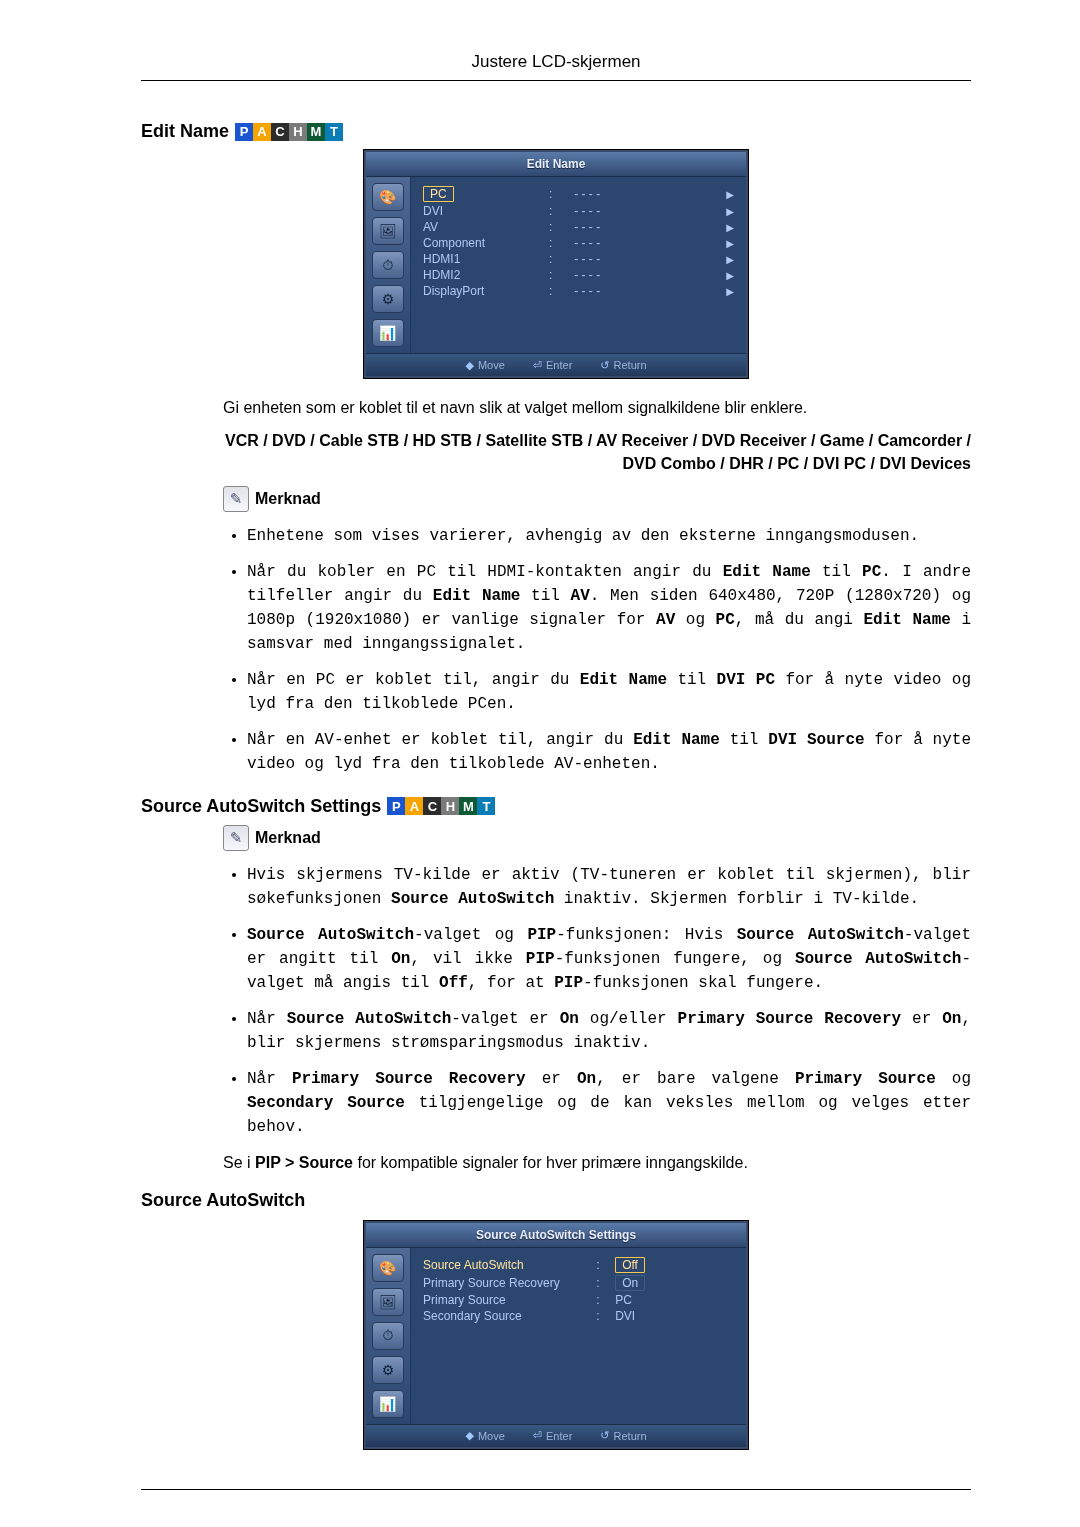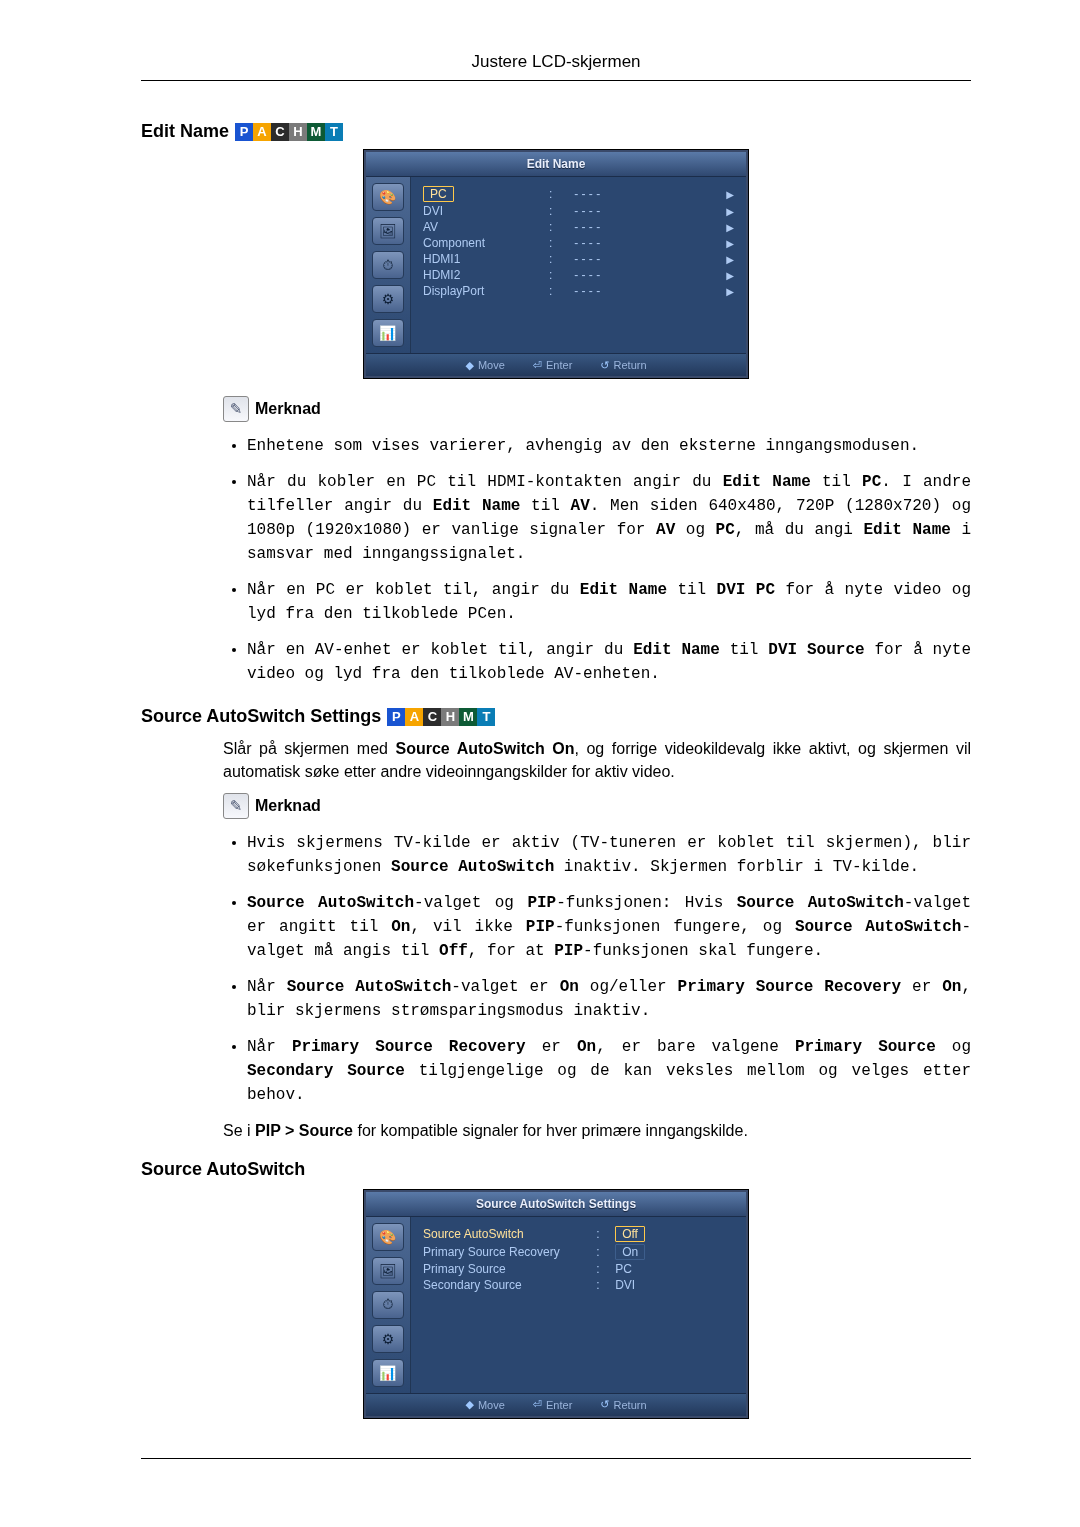--- a/index.html
+++ b/index.html
@@ -219,20 +219,22 @@
             </span>
           <span class="fitem">
               <span class="fglyph">↺</span>
               <span>Return</span>
             </span>
         </div>
       </div>
     </div>
 
     <div class="body-block">
+      <p class="para">Gi enheten som er koblet til et navn slik at valget mellom signalkildene blir enklere.</p>
+      <p class="para bold">VCR / DVD / Cable STB / HD STB / Satellite STB / AV Receiver / DVD Receiver / Game / Camcorder / DVD Combo / DHR / PC / DVI PC / DVI Devices</p>
       <div class="note-row">
         <span class="note-icon">✎</span>
         <span class="bold">Merknad</span>
       </div>
       <ul class="notes">
         <li><span>Enhetene som vises varierer, avhengig av den eksterne inngangsmodusen.</span></li>
         <li>
           <span>Når du kobler en PC til HDMI-kontakten angir du </span><span class="bold">Edit Name</span><span> til </span><span class="bold">PC</span><span>. I andre tilfeller angir du </span><span class="bold">Edit Name</span><span> til </span><span class="bold">AV</span><span>. Men siden 640x480, 720P (1280x720) og 1080p (1920x1080) er vanlige signaler for </span><span class="bold">AV</span><span> og </span><span class="bold">PC</span><span>, må du angi </span><span class="bold">Edit Name</span><span> i samsvar med inngangssignalet.</span>
         </li>
         <li>
@@ -250,23 +252,20 @@
         <span class="tag tag-P">P</span>
         <span class="tag tag-A">A</span>
         <span class="tag tag-C">C</span>
         <span class="tag tag-H">H</span>
         <span class="tag tag-M">M</span>
         <span class="tag tag-T">T</span>
       </span>
     </h3>
 
     <div class="body-block">
-      <p class="para">
-        <span>Slår på skjermen med </span><span class="bold">Source AutoSwitch On</span><span>, og forrige videokildevalg ikke aktivt, og skjermen vil automatisk søke etter andre videoinngangskilder for aktiv video.</span>
-      </p>
       <div class="note-row">
         <span class="note-icon">✎</span>
         <span class="bold">Merknad</span>
       </div>
       <ul class="notes">
         <li>
           <span>Hvis skjermens TV-kilde er aktiv (TV-tuneren er koblet til skjermen), blir søkefunksjonen </span><span class="bold">Source AutoSwitch</span><span> inaktiv. Skjermen forblir i TV-kilde.</span>
         </li>
         <li>
           <span class="bold">Source AutoSwitch</span><span>-valget og </span><span class="bold">PIP</span><span>-funksjonen: Hvis </span><span class="bold">Source AutoSwitch</span><span>-valget er angitt til </span><span class="bold">On</span><span>, vil ikke </span><span class="bold">PIP</span><span>-funksjonen fungere, og </span><span class="bold">Source AutoSwitch</span><span>-valget må angis til </span><span class="bold">Off</span><span>, for at </span><span class="bold">PIP</span><span>-funksjonen skal fungere.</span>

